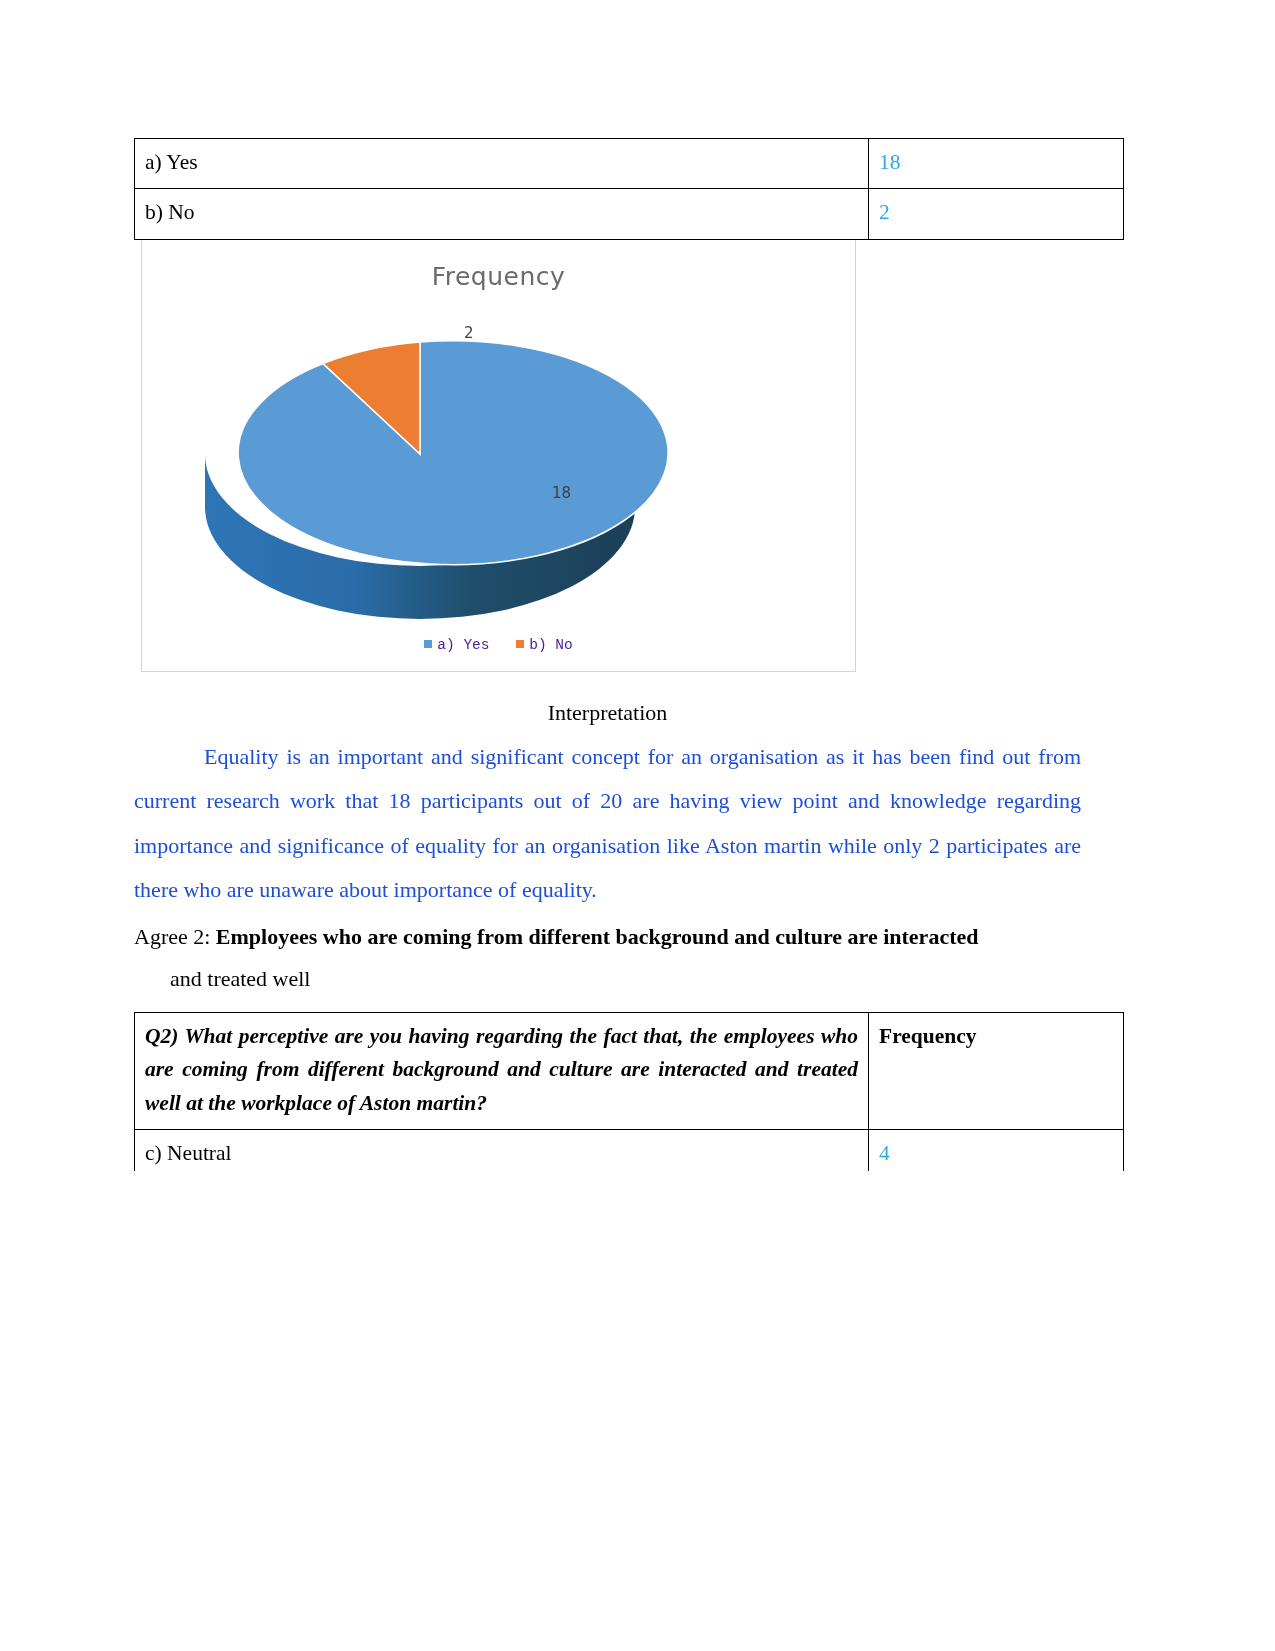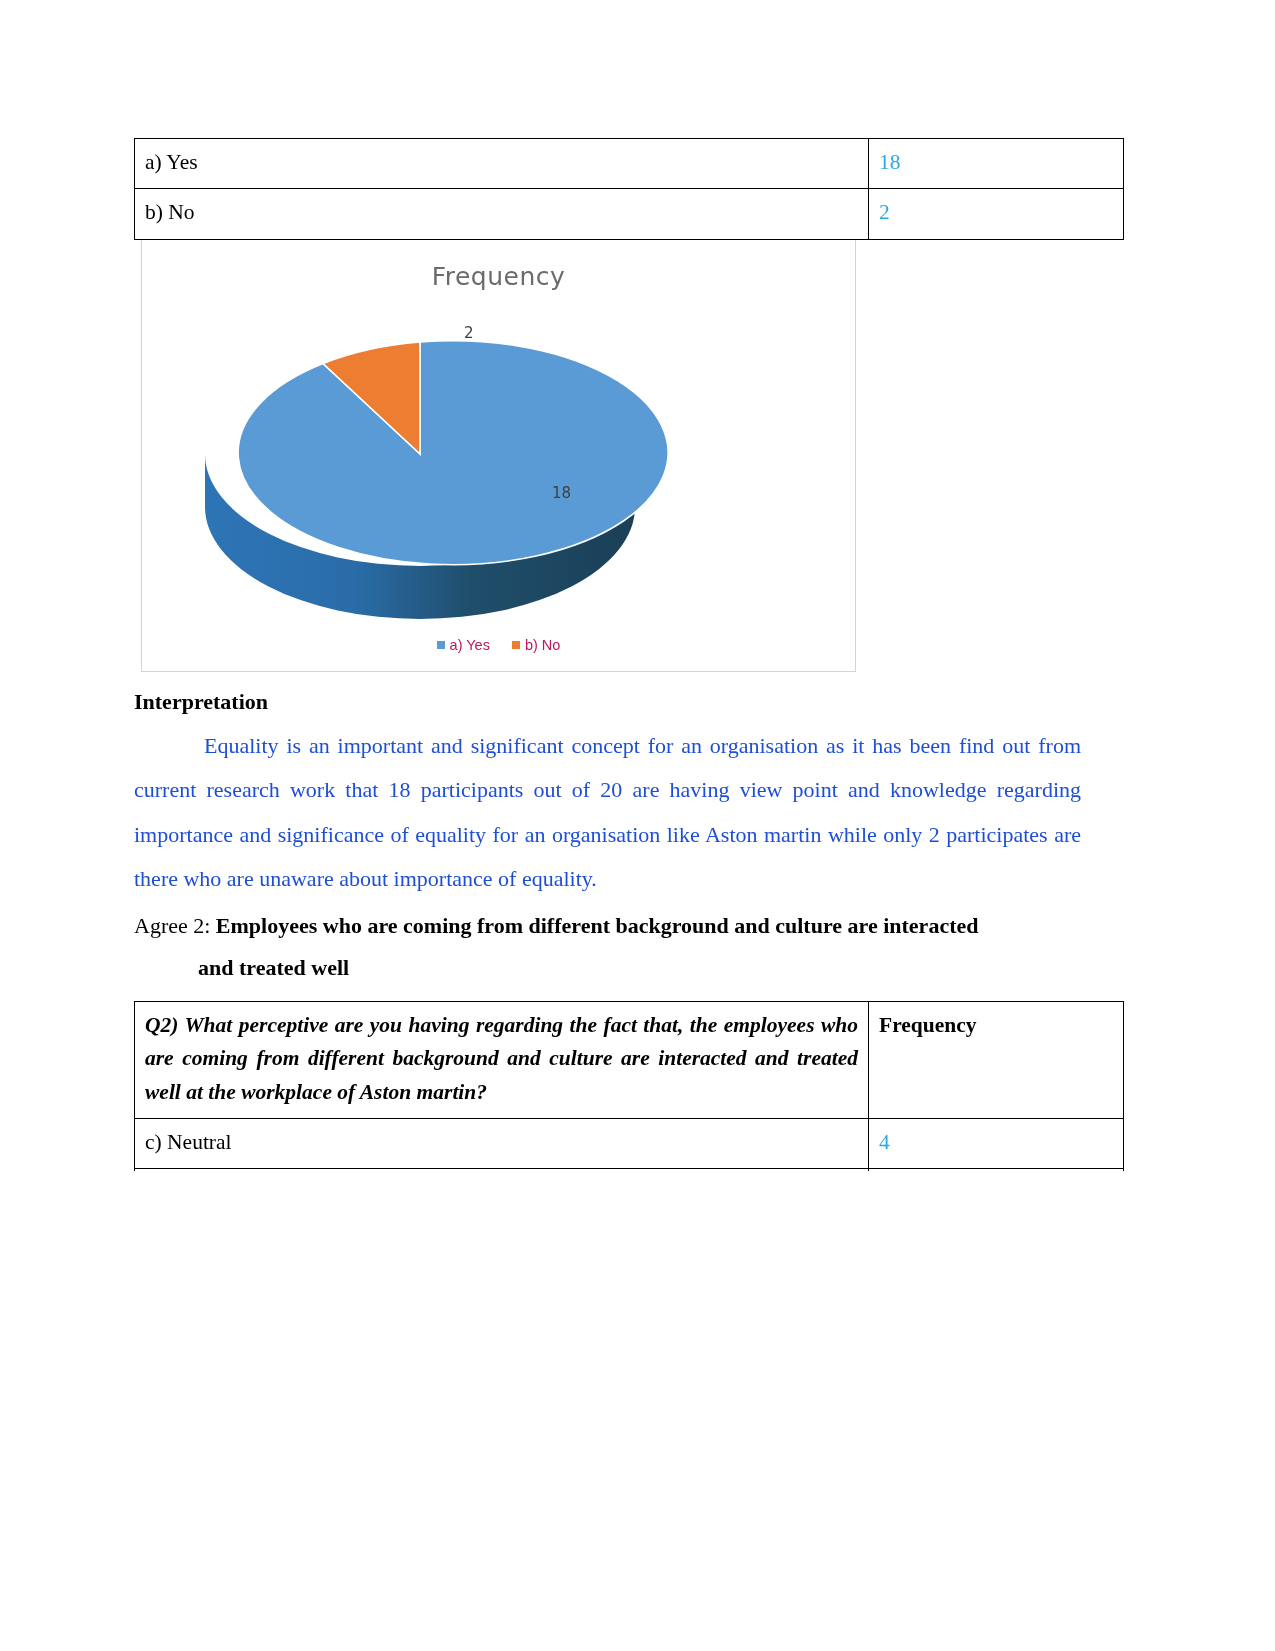--- a/index.html
+++ b/index.html
@@ -82,23 +82,23 @@
     top: 62px;
     width: 100%;
     height: 320px;
   }
   .chart-legend {
     position: absolute;
     bottom: 18px;
     left: 0;
     width: 100%;
     text-align: center;
-    font-family: Liberation Sans, sans-serif;
+    font-family: Liberation Mono, monospace;
     font-size: 14.5px;
-    color: #be185d;
+    color: #4c1d95;
     margin-top: 28px;
   }
   .legend-item {
     display: inline-block;
     margin: 0 9px;
     white-space: nowrap;
   }
   .legend-swatch {
     display: inline-block;
     width: 8px;
@@ -109,23 +109,24 @@
   .dl {
     position: absolute;
     font-family: "DejaVu Sans", sans-serif;
     font-size: 15px;
     color: #3f3f3f;
   }
 
   
   h3.interp {
     font-size: 22px;
-    font-weight: bold;
-    margin: 13px 0 0 0;
+    font-weight: normal;
+    margin: 24px 0 0 0;
     line-height: 1.5;
+    text-align: center;
   }
   p.para {
     font-size: 22px;
     line-height: 2.02;
     text-align: justify;
     text-justify: inter-word;
     margin: 6px 0 0 0;
     color: #1d4ed8;
   }
   p.para .indent { display: inline-block; width: 70px; }
@@ -134,22 +135,22 @@
     line-height: 1.9;
     margin: 4px 0 0 0;
     text-align: justify;
     text-justify: inter-word;
     color: #000000;
   }
   p.theme b { font-weight: bold; margin-top: 39px; }
   p.theme-cont {
     font-size: 22px;
     line-height: 1.9;
-    margin: 0 0 0 64px;
-    font-weight: bold;
+    margin: 0 0 0 36px;
+    font-weight: normal;
   }
   .spacer-sm { height: 12px; }
 
   .page-number {
     position: absolute;
     left: 0;
     top: 1440px;
     width: 100%;
     text-align: center;
     font-size: 21px;

